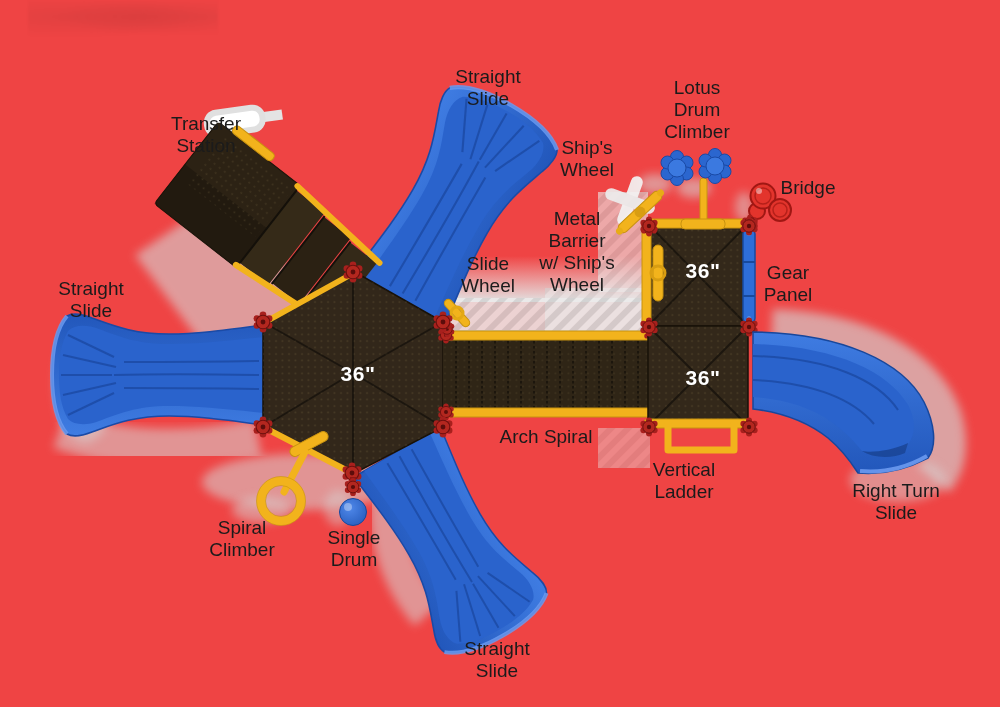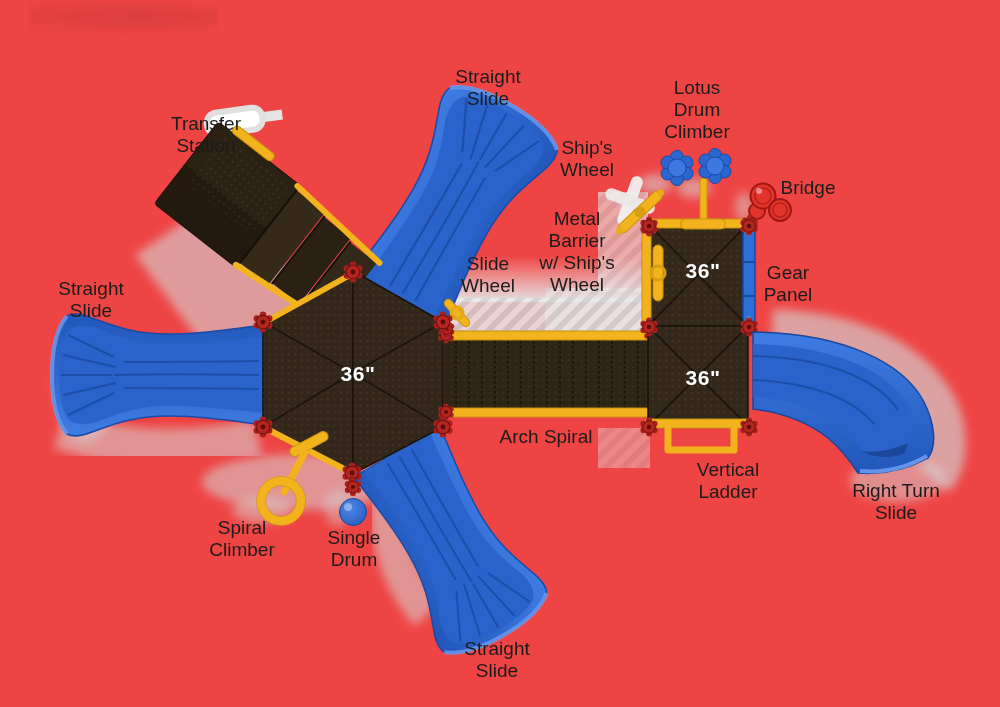--- a/index.html
+++ b/index.html
@@ -338,21 +338,21 @@
 Barrier
 w/ Ship's
 Wheel</div>
   <div class="label" style="left:488px;top:275px">Slide
 Wheel</div>
   <div class="label" style="left:788px;top:284px">Gear
 Panel</div>
   <div class="label" style="left:91px;top:300px">Straight
 Slide</div>
   <div class="label" style="left:546px;top:437px">Arch Spiral</div>
-  <div class="label" style="left:728px;top:481px">Vertical
+  <div class="label" style="left:684px;top:481px">Vertical
 Ladder</div>
   <div class="label" style="left:896px;top:502px">Right Turn
 Slide</div>
   <div class="label" style="left:242px;top:539px">Spiral
 Climber</div>
   <div class="label" style="left:354px;top:549px">Single
 Drum</div>
   <div class="label" style="left:497px;top:660px">Straight
 Slide</div>
 

